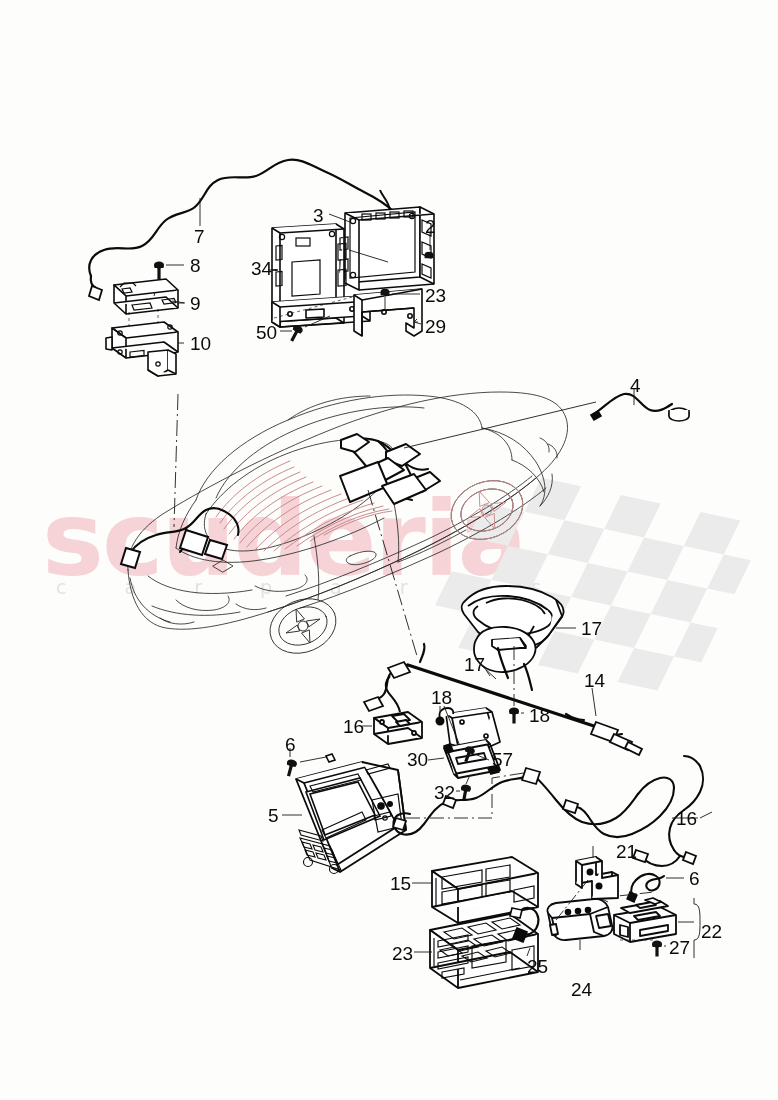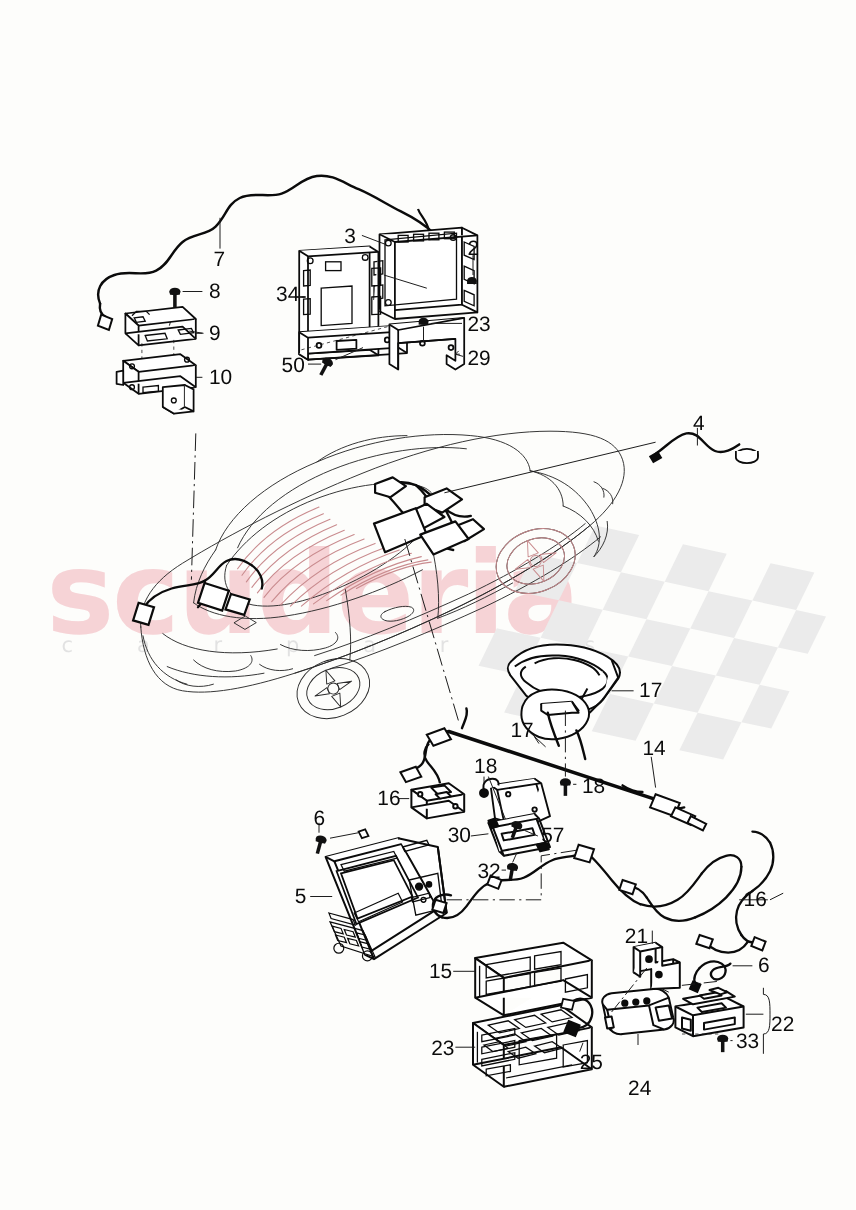--- a/index.html
+++ b/index.html
@@ -772,26 +772,26 @@
   <div class="callout" style="left:581px;top:619px">17</div>
   <div class="callout" style="left:584px;top:671px">14</div>
   <div class="callout" style="left:676px;top:809px">16</div>
   <div class="callout" style="left:689px;top:869px">6</div>
   <div class="callout" style="left:390px;top:874px">15</div>
   <div class="callout" style="left:343px;top:717px">16</div>
   <div class="callout" style="left:464px;top:655px">17</div>
   <div class="callout" style="left:529px;top:706px">18</div>
   <div class="callout" style="left:431px;top:688px">18</div>
   <div class="callout" style="left:407px;top:750px">30</div>
-  <div class="callout" style="left:568px;top:842px">21</div>
+  <div class="callout" style="left:616px;top:842px">21</div>
   <div class="callout" style="left:701px;top:922px">22</div>
   <div class="callout" style="left:392px;top:944px">23</div>
   <div class="callout" style="left:571px;top:980px">24</div>
   <div class="callout" style="left:527px;top:957px">25</div>
-  <div class="callout" style="left:669px;top:938px">33</div>
+  <div class="callout" style="left:669px;top:938px">27</div>
   <div class="callout" style="left:251px;top:259px">34</div>
   <div class="callout" style="left:425px;top:317px">29</div>
   <div class="callout" style="left:256px;top:323px">50</div>
   <div class="callout" style="left:425px;top:286px">23</div>
   <div class="callout" style="left:434px;top:783px">32</div>
   <div class="callout" style="left:492px;top:750px">57</div>
 
 </div>
 
 </body></html>

